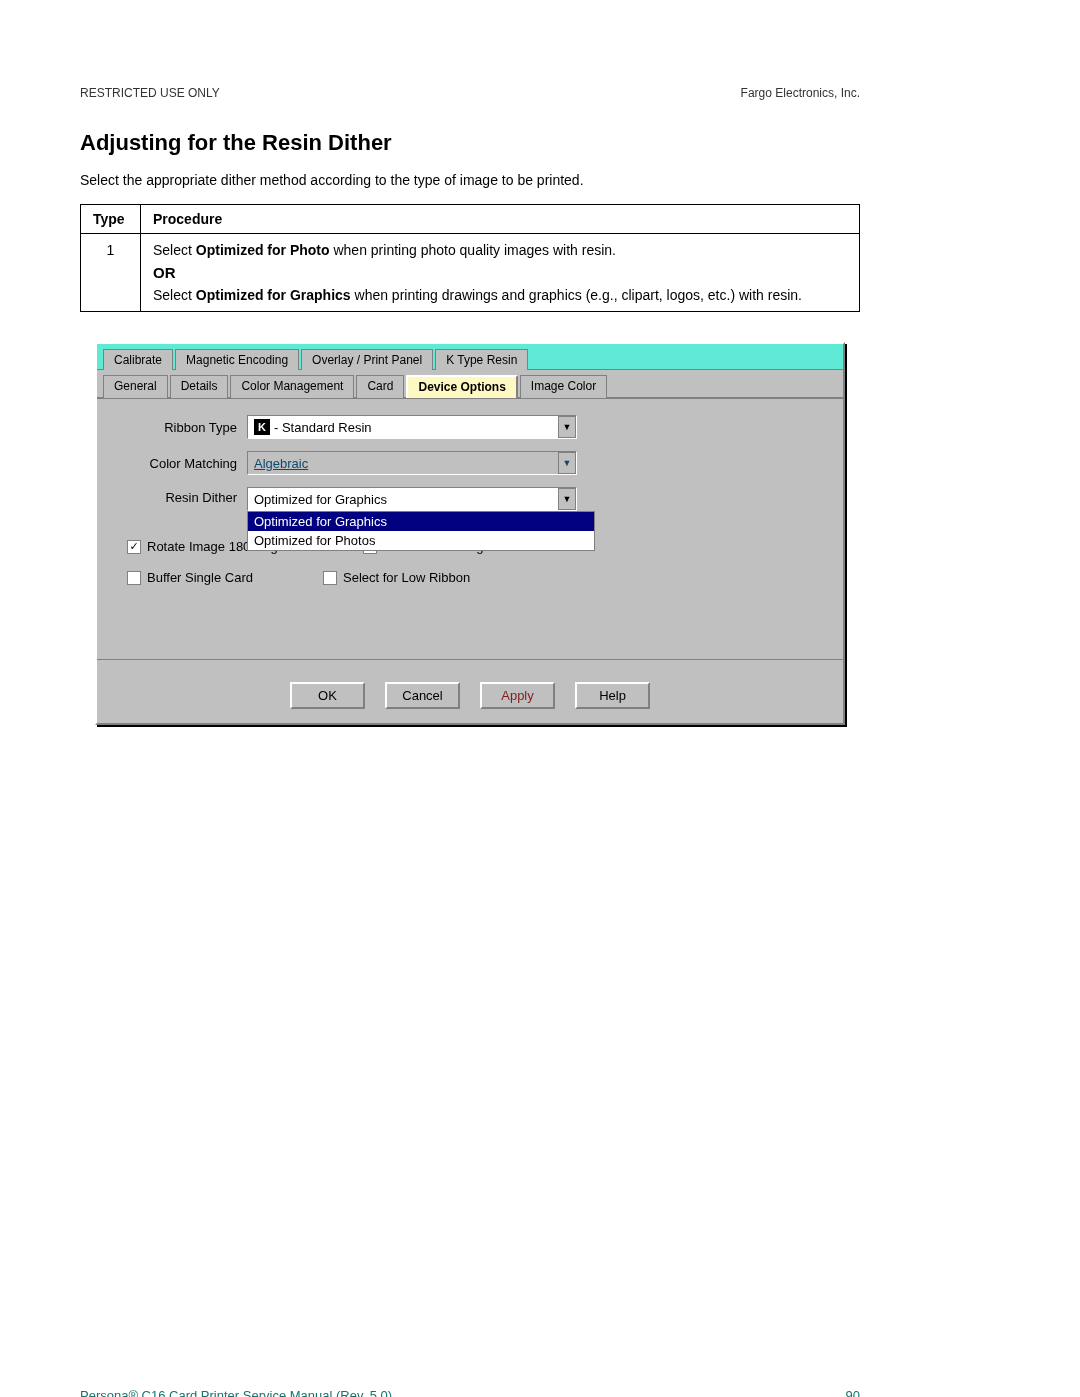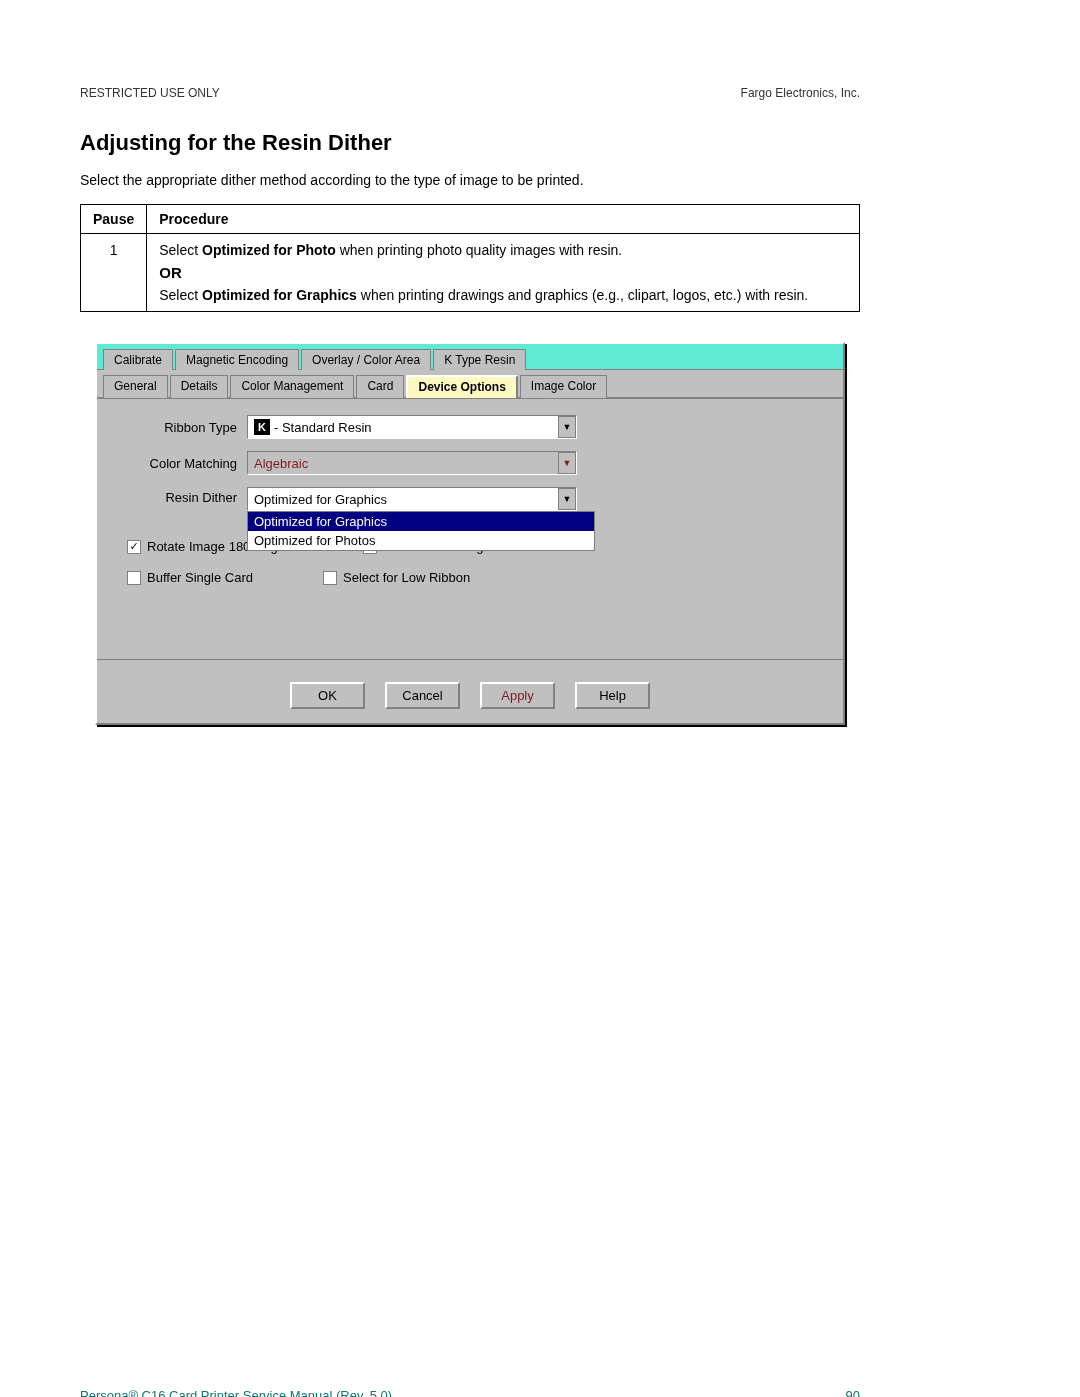--- a/index.html
+++ b/index.html
@@ -146,21 +146,22 @@
       background: #c0c0c0;
       border: 1px solid #808080;
       display: flex;
       align-items: center;
       justify-content: center;
       font-size: 9px;
       cursor: pointer;
     }
     .dropdown-disabled {
       background: #c0c0c0;
-      color: #7f1d1d;
+      color: #0c4a6e;
+      text-decoration: underline;
     }
 
     
     .resin-dither-section {
       margin-bottom: 8px;
     }
     .dropdown-list-container {
       position: relative;
       width: 350px;
     }
@@ -268,42 +269,42 @@
     <span>Fargo Electronics, Inc.</span>
   </div>
 
   <h1 class="page-title">Adjusting for the Resin Dither</h1>
 
   <p class="intro-text">Select the appropriate dither method according to the type of image to be printed.</p>
 
   <table class="procedure-table">
     <thead>
       <tr>
-        <th>Pause</th>
+        <th>Type</th>
         <th>Procedure</th>
       </tr>
     </thead>
     <tbody>
       <tr>
         <td class="step-num">1</td>
         <td>
           <span>Select <strong>Optimized for Photo</strong> when printing photo quality images with resin.</span>
           <div class="or-text">OR</div>
           <span>Select <strong>Optimized for Graphics</strong> when printing drawings and graphics (e.g., clipart, logos, etc.) with resin.</span>
         </td>
       </tr>
     </tbody>
   </table>
 
   <div class="dialog">
 
     <div class="tab-row-top">
       <div class="tab">Calibrate</div>
       <div class="tab">Magnetic Encoding</div>
-      <div class="tab">Overlay / Color Area</div>
+      <div class="tab">Overlay / Print Panel</div>
       <div class="tab">K Type Resin</div>
     </div>
 
     <div class="tab-row-bottom">
       <div class="tab">General</div>
       <div class="tab">Details</div>
       <div class="tab">Color Management</div>
       <div class="tab">Card</div>
       <div class="tab active">Device Options</div>
       <div class="tab">Image Color</div>

